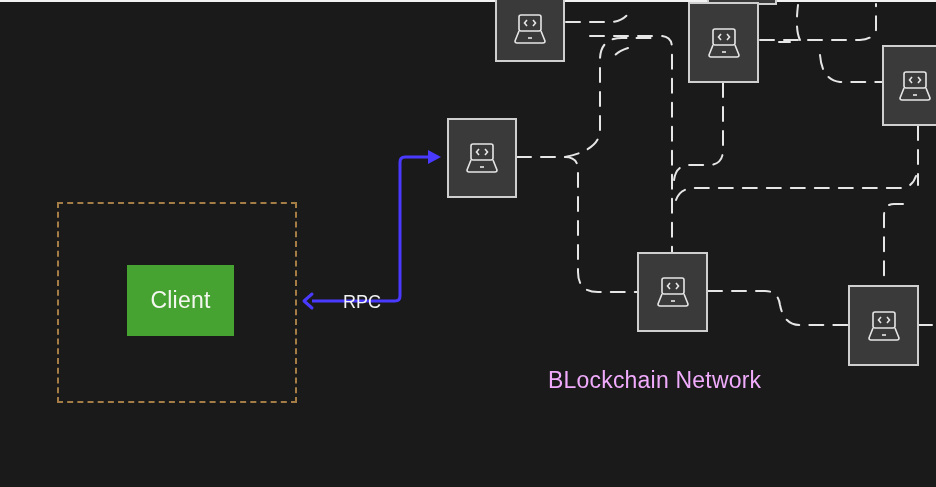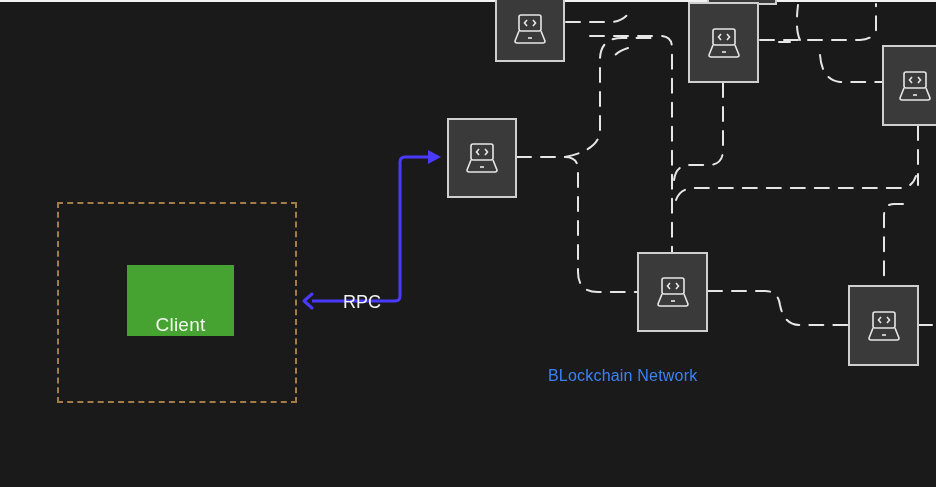--- a/index.html
+++ b/index.html
@@ -30,37 +30,37 @@
       width: 240px; height: 201px;
       box-sizing: border-box;
       border: 2px dashed #a47c45;
     }
     .client-box {
       position: absolute;
       left: 127px; top: 265px;
       width: 107px; height: 71px;
       background: #46a331;
       color: #f3f7ef;
-      font-size: 19px;
+      font-size: 23px;
       display: flex;
-      align-items: flex-end;
+      align-items: center;
       justify-content: center;
       letter-spacing: 0.2px;
     }
     .rpc-label {
       position: absolute;
       left: 343px; top: 292px;
       color: #f2f2f2;
       font-size: 18px;
     }
     .network-label {
       position: absolute;
       left: 548px; top: 367px;
-      color: #3b82f6;
-      font-size: 16px;
+      color: #f0abfc;
+      font-size: 23px;
       letter-spacing: 0.2px;
     }
     .node {
       position: absolute;
       width: 68px;
       height: 78px;
       box-sizing: border-box;
       border: 2px solid #cfcfcf;
       background: #3a3a3a;
       display: flex;

